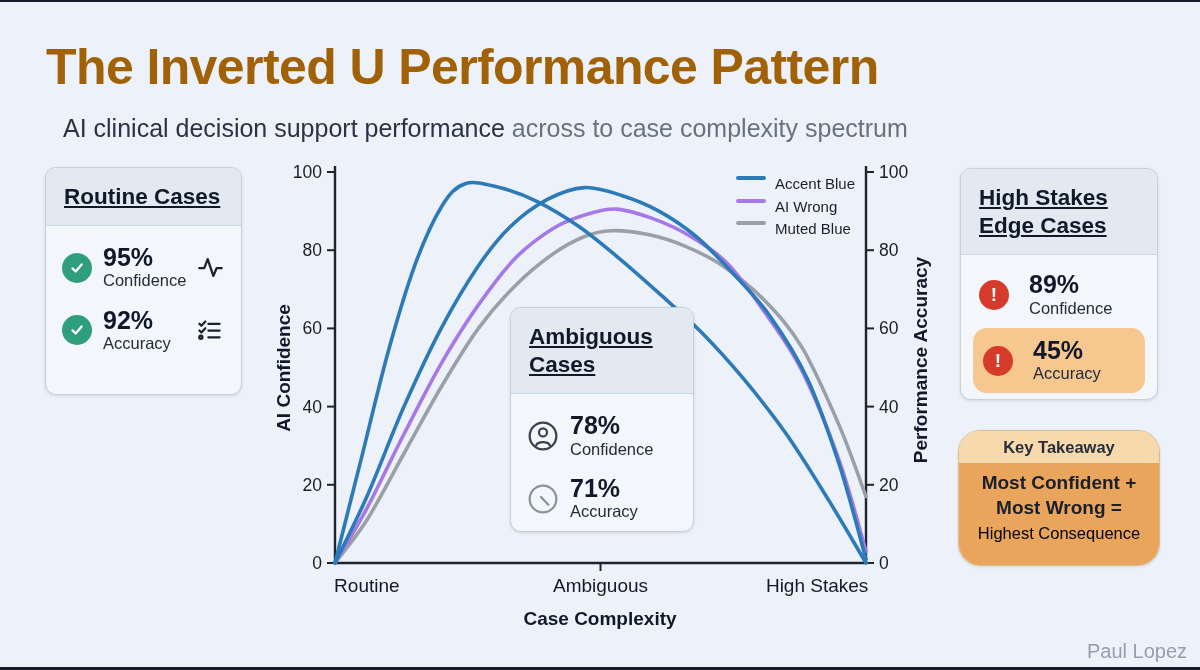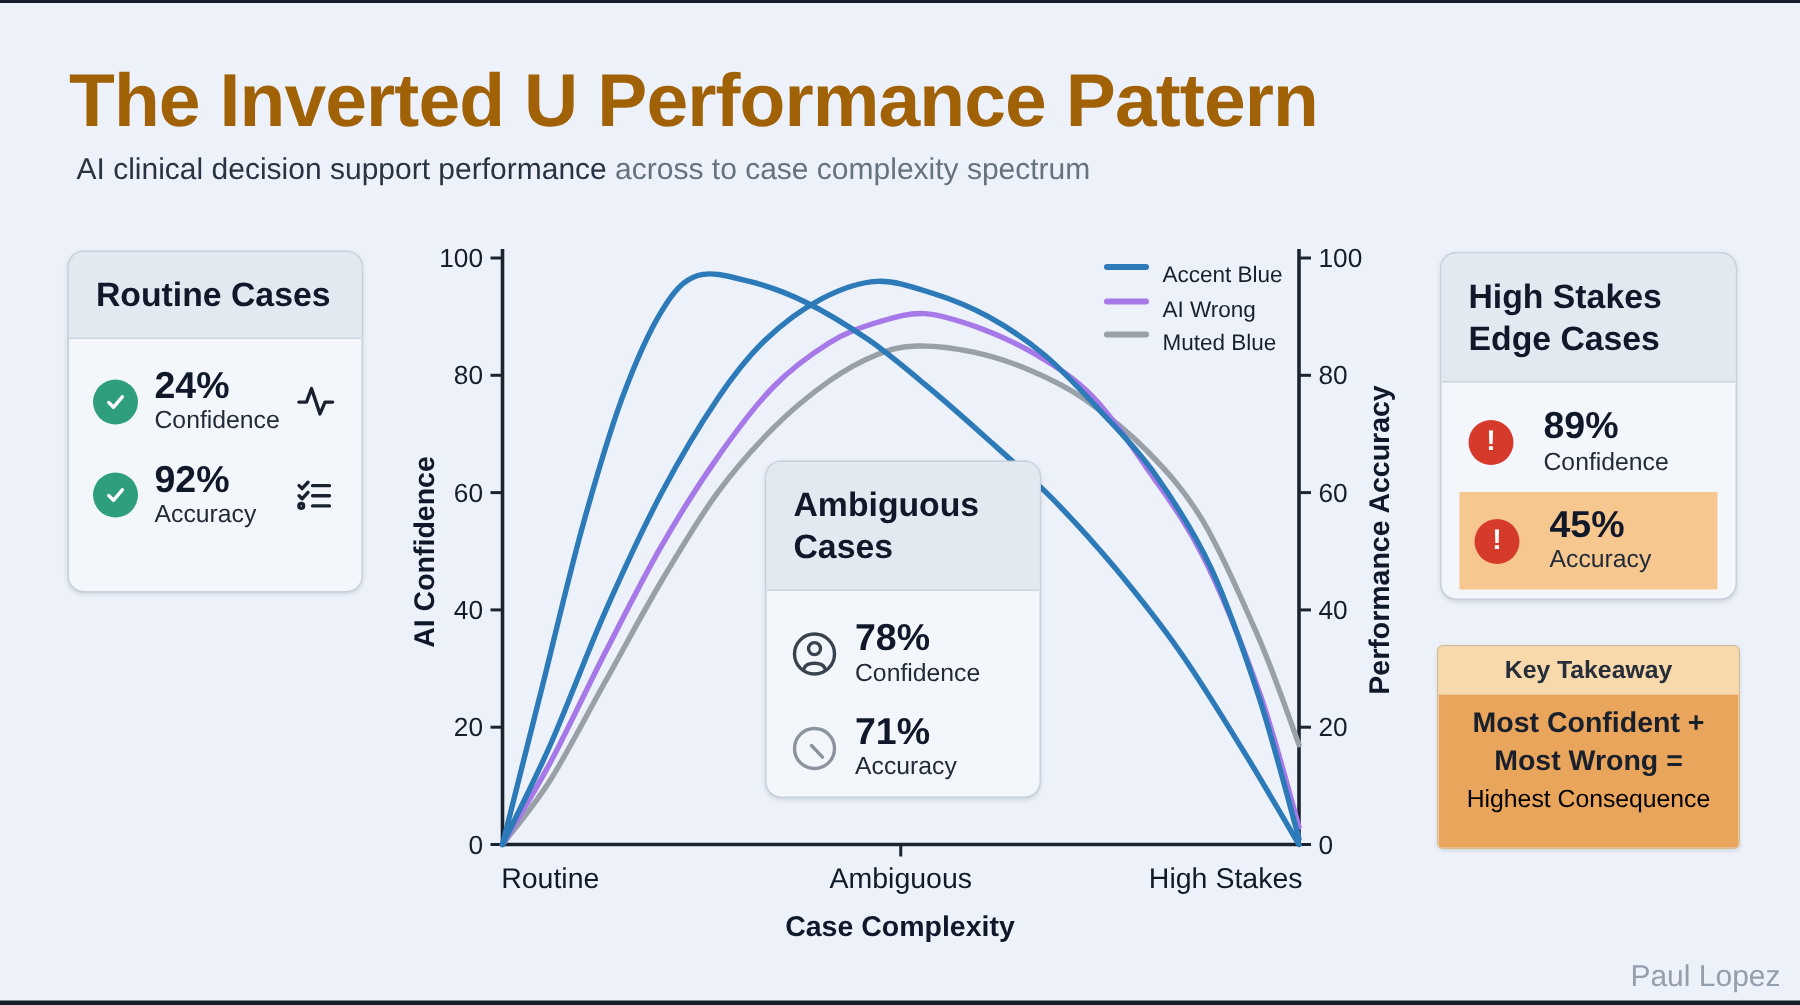--- a/index.html
+++ b/index.html
@@ -12,22 +12,22 @@
   .frame-bar{position:absolute;left:0;width:1200px;background:#161d2a;}
   .frame-top{top:0;height:2px;}
   .frame-bottom{bottom:0;height:3px;}
 
   .page-title{
     position:absolute;left:46px;top:40px;margin:0;
     font-size:50px;font-weight:700;letter-spacing:-0.6px;color:#a16207;
     line-height:1.1;white-space:nowrap;
   }
   .page-subtitle{
-    position:absolute;left:47px;top:97px;margin:4px;
-    font-size:20px;line-height:1.2;white-space:nowrap;
+    position:absolute;left:47px;top:97px;margin:16px;
+    font-size:25px;line-height:1.2;white-space:nowrap;
   }
   .subtitle-dark{color:#2a3342;}
   .subtitle-light{color:#67727f;}
 
   #chart-svg{position:absolute;left:0;top:0;z-index:1;}
   #chart-svg text{font-family:"Liberation Sans",sans-serif;}
 
   .axis-label{
     position:absolute;z-index:2;font-size:19px;font-weight:700;color:#10192a;
     white-space:nowrap;transform:translate(-50%,-50%);
@@ -41,21 +41,21 @@
 
   .card{
     position:absolute;z-index:5;background:#f3f7fb;
     border:1px solid #c6d1dc;border-radius:11px;
     box-shadow:0 1px 3px rgba(20,30,50,.14);
     overflow:hidden;
   }
   .card-header{
     background:#e2e9f1;border-bottom:1px solid #ccd6e1;
     padding:15px 16px 14px 18px;
-    font-size:22.5px;font-weight:700;color:#10182a;line-height:1.25;
+    font-size:22.5px;font-weight:700;color:#10182a;line-height:1.25;text-decoration:underline;
   }
   .card-body{padding:18px 16px 14px 16px;display:flex;flex-direction:column;gap:16px;}
   .metric-row{display:flex;align-items:center;gap:11px;}
   .metric-text{display:flex;flex-direction:column;}
   .metric-value{font-size:25px;font-weight:700;color:#10182a;line-height:1.05;}
   .metric-label{font-size:16.5px;color:#222b38;line-height:1.25;}
   .icon-circle{
     width:30px;height:30px;border-radius:50%;flex:0 0 30px;
     display:flex;align-items:center;justify-content:center;
   }
@@ -64,27 +64,27 @@
   .icon-circle.red::after{content:"!";}
   .aside-icon{margin-left:auto;margin-right:2px;display:flex;align-items:center;}
   .outline-icon{flex:0 0 30px;display:flex;align-items:center;justify-content:center;}
 
   .card-routine{left:45px;top:167px;width:195px;height:226px;}
   .card-ambiguous{left:510px;top:307px;width:182px;height:223px;}
   .card-highstakes{left:960px;top:168px;width:196px;height:230px;}
   .card-highstakes .card-body{padding:16px 12px 12px 12px;gap:10px;}
   .card-highstakes .metric-row{padding:0 6px;gap:20px;}
   .highlight-row{
-    background:#f6c78f;border-radius:0;padding:9px 6px 9px 6px;margin:0;
+    background:#f6c78f;border-radius:14px;padding:9px 6px 9px 6px;margin:0;
   }
   .highlight-row .metric-row{padding:0 4px;}
 
   .takeaway{
     position:absolute;left:958px;top:430px;width:200px;height:134px;z-index:5;
-    border:1px solid #d9bc8c;border-radius:4px;overflow:hidden;
+    border:1px solid #d9bc8c;border-radius:22px;overflow:hidden;
     box-shadow:0 1px 3px rgba(20,30,50,.12);
   }
   .takeaway-header{
     background:#f8d9ac;text-align:center;padding:7px 4px 6px 4px;
     font-size:16.5px;font-weight:600;color:#272e3a;
   }
   .takeaway-body{background:#e9a55b;text-align:center;padding:7px 6px;height:100%;}
   .takeaway-line{font-size:19px;font-weight:700;color:#191f2b;line-height:1.33;}
   .takeaway-sub{font-size:16.5px;font-weight:400;color:#000000;line-height:1.4;margin-top:1px;}
 
@@ -160,21 +160,21 @@
 <div class="card card-routine">
   <div class="card-header">Routine Cases</div>
   <div class="card-body">
     <div class="metric-row">
       <span class="icon-circle green">
         <svg width="18" height="18" viewBox="0 0 24 24">
             <path d="M6 12.5l4.2 4.2 8-9.4" stroke="#ffffff" stroke-width="3" fill="none" stroke-linecap="round" stroke-linejoin="round"></path>
           </svg>
       </span>
       <div class="metric-text">
-        <div class="metric-value">24%</div>
+        <div class="metric-value">95%</div>
         <div class="metric-label">Confidence</div>
       </div>
       <span class="aside-icon">
         <svg width="27" height="27" viewBox="0 0 24 24" fill="none" stroke="#1a2230" stroke-width="2" stroke-linecap="round" stroke-linejoin="round">
             <path d="M2 12.5h4.5l3-8 5 15 3-7h4.5"></path>
           </svg>
       </span>
     </div>
     <div class="metric-row">
       <span class="icon-circle green">

